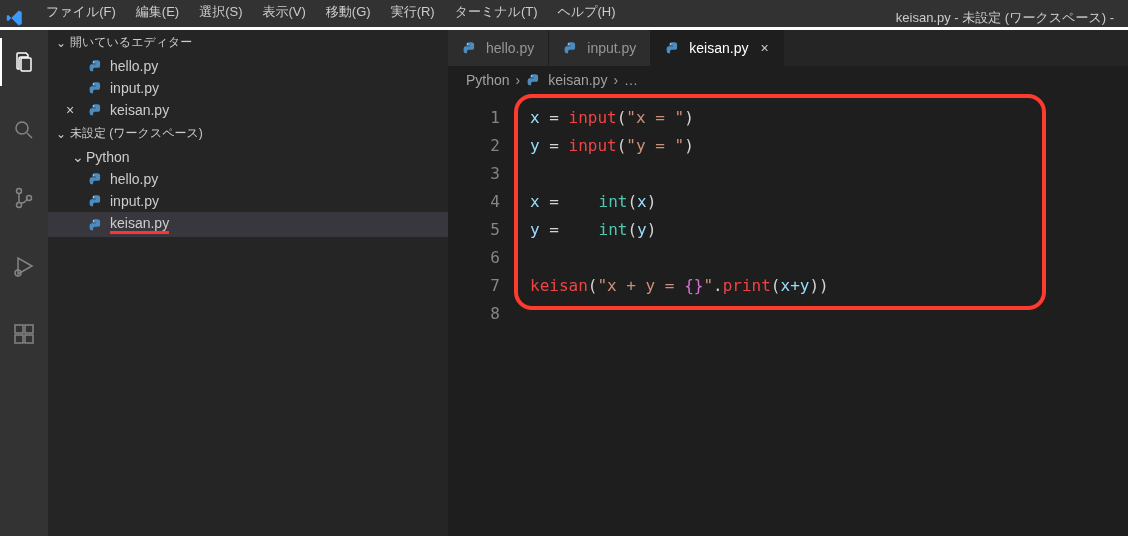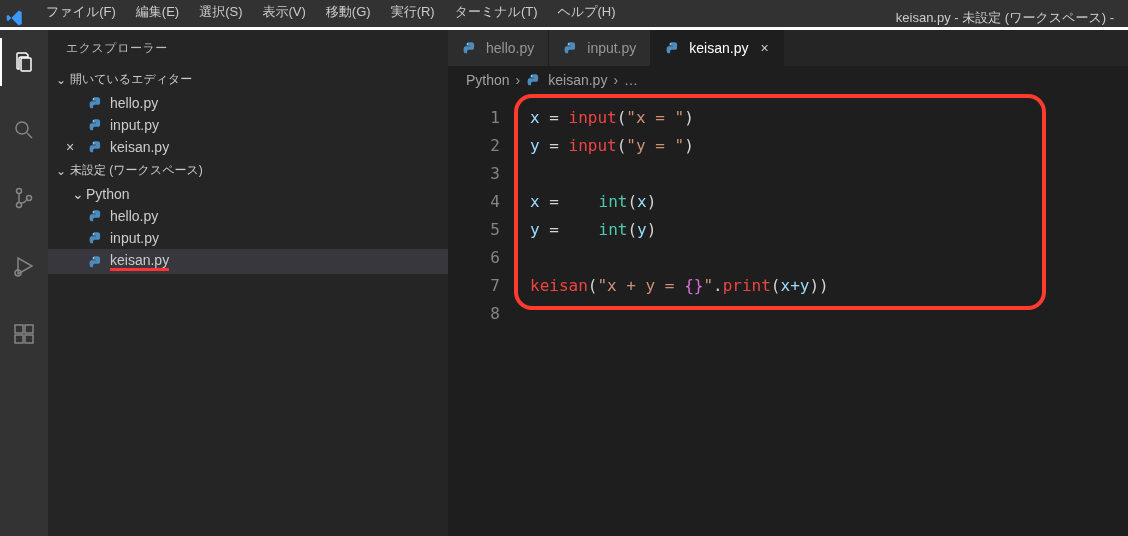--- a/index.html
+++ b/index.html
@@ -274,21 +274,20 @@
       <svg width="24" height="24" viewBox="0 0 24 24" stroke="currentColor" fill="none" stroke-width="1.5">
           <rect x="3" y="3" width="8" height="8"></rect>
           <rect x="3" y="13" width="8" height="8"></rect>
           <rect x="13" y="13" width="8" height="8"></rect>
           <rect x="13" y="3" width="8" height="8"></rect>
         </svg>
     </div>
   </div>
 
   <div class="sidebar">
-    <div class="sidebar-title">エクスプローラー</div>
 
     <div class="section-header">
       <span class="chevron">⌄</span>
       <span>開いているエディター</span>
     </div>
     <div class="tree-item">
       <span class="py-icon">
           <svg width="14" height="14" viewBox="0 0 24 24">
             <path fill="#4b8bbe" d="M12 2c-6 0-6 3-6 3v3h6v1H4s-3 0-3 6 3 6 3 6h3v-3s0-3 3-3h6s3 0 3-3V5s0-3-6-3z"></path>
             <circle cx="8" cy="5" r="1" fill="#fff"></circle>

